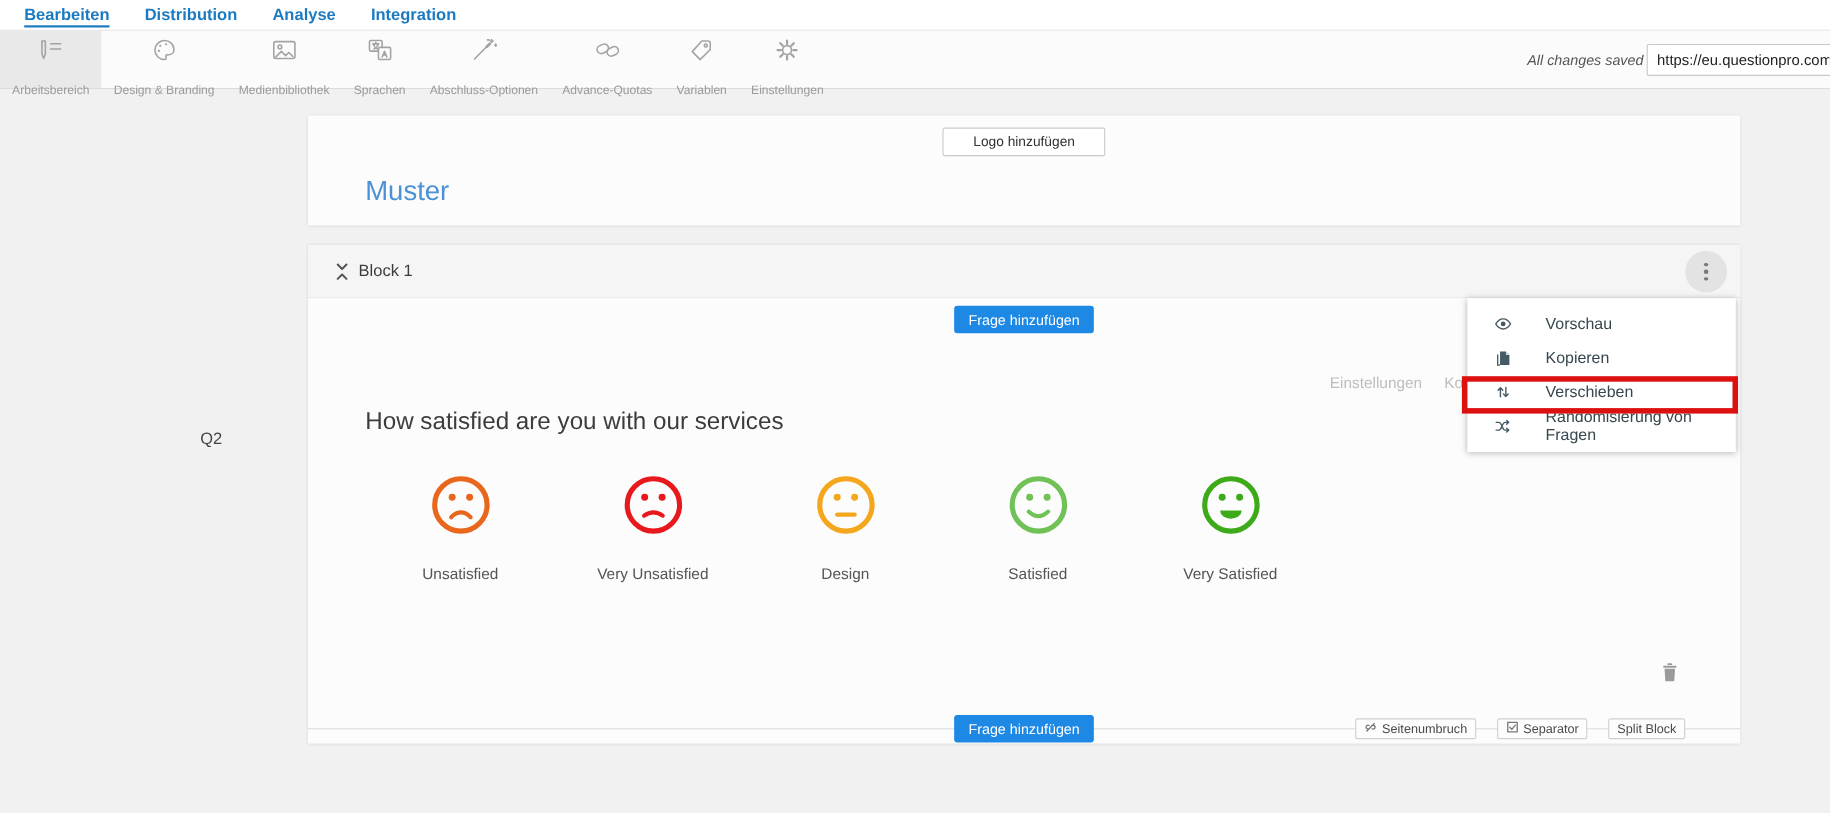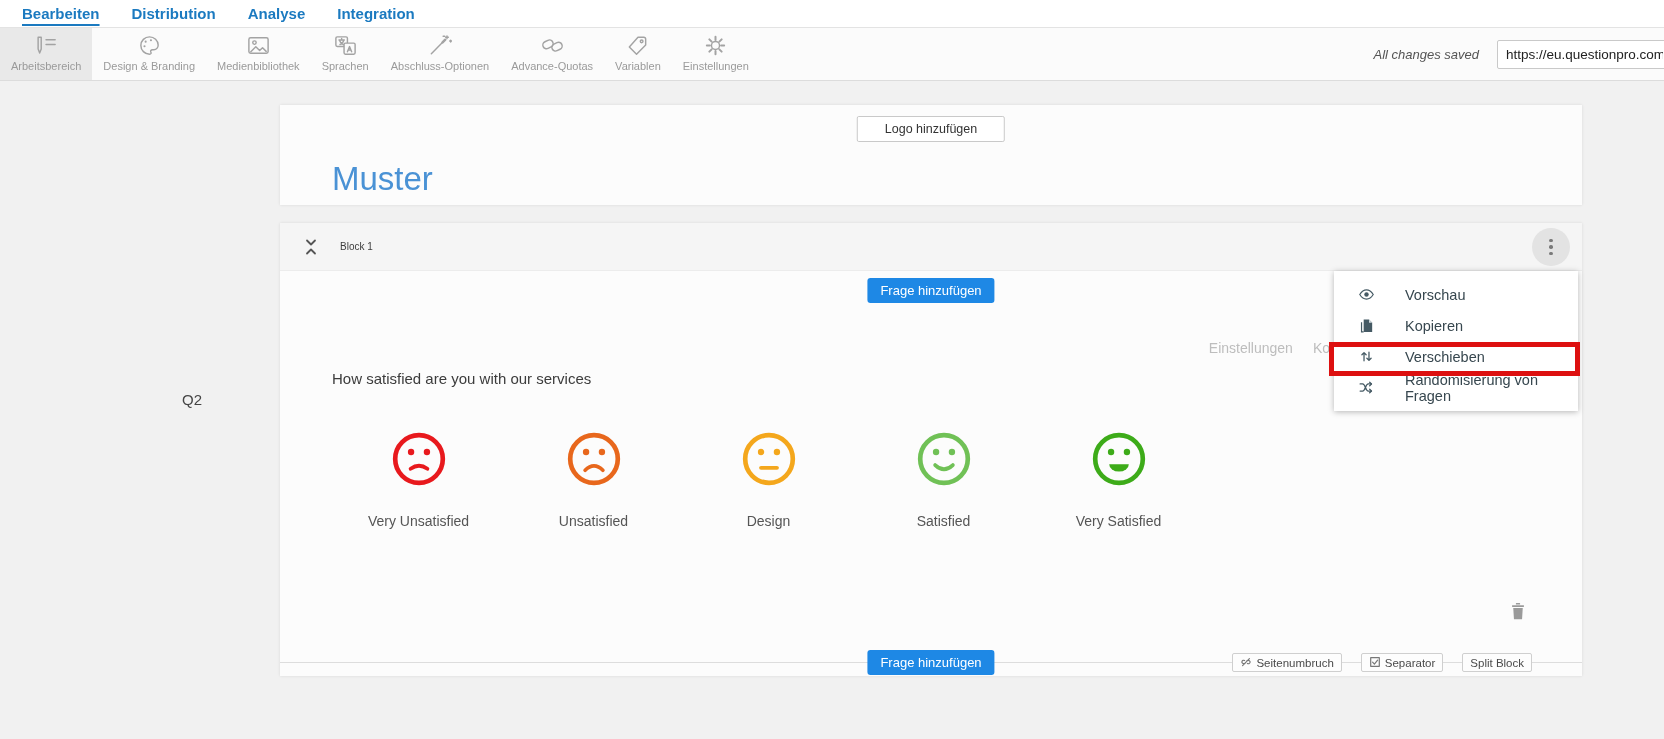--- a/index.html
+++ b/index.html
@@ -13,52 +13,52 @@
 .tab{line-height:27px;padding:0 16px;font-size:15px;font-weight:700;color:#1b7ac0;cursor:pointer;white-space:nowrap}
 .tab.active{text-decoration:underline;text-underline-offset:5px;text-decoration-thickness:2px}
 
 
 .toolbar{position:absolute;left:0;top:28px;width:100%;height:53px;background:#fbfbfb;
  border-bottom:1px solid #dcdcdc;display:flex;z-index:3}
 .tb-item{display:flex;flex-direction:column;align-items:center;padding:5px 11px 0;cursor:pointer}
 .tb-item.active{background:#e9e9e9}
 .tb-icon{width:25px;height:25px}
 .tb-icon svg{width:25px;height:25px;display:block}
-.tb-label{font-size:11px;color:#9a9a9a;margin-top:2px;white-space:nowrap}
+.tb-label{font-size:11px;color:#9a9a9a;margin-top:18px;white-space:nowrap}
 .tb-right{position:absolute;right:-8px;top:0;height:100%;display:flex;align-items:center}
-.saved{font-style:italic;font-size:13px;color:#545454;margin-right:18px;white-space:nowrap}
+.saved{font-style:italic;font-size:13px;color:#545454;margin-right:3px;white-space:nowrap}
 .url{width:175px;height:29px;border:1px solid #c9c9c9;border-radius:2px;padding:0 8px;
  font-size:13.5px;color:#222;background:#fff;font-family:inherit}
 
 
 .card{position:absolute;left:280px;width:1302px;background:#fcfcfc;box-shadow:0 0 3px rgba(0,0,0,.10)}
 .title-card{top:105px;height:100px}
 .logo-btn{position:absolute;left:50%;transform:translateX(-50%);top:11px;background:#fff;
  border:1px solid #c9c9c9;border-radius:2px;font-size:12.5px;color:#333;padding:5px 27px;
  font-family:inherit;cursor:pointer;white-space:nowrap}
-.survey-title{position:absolute;left:52px;top:55px;font-size:33px;font-weight:400;color:#4a92d5}
+.survey-title{position:absolute;left:52px;top:55px;font-size:25px;font-weight:400;color:#4a92d5}
 
 .block-card{top:223px;height:453px}
 .block-header{position:absolute;left:0;top:0;width:100%;height:48px;background:#f5f5f5;
  border-bottom:1px solid #ececec;display:flex;align-items:center}
 .collapse{margin-left:22px;width:18px;height:18px;cursor:pointer}
 .collapse svg{width:18px;height:18px;display:block}
-.block-title{margin-left:20px;font-size:10px;color:#3d3d3d}
+.block-title{margin-left:6px;font-size:15px;color:#3d3d3d}
 .dots{position:absolute;right:12px;top:5px;width:38px;height:38px;border-radius:50%;background:#e3e3e3;
  border:none;display:flex;flex-direction:column;align-items:center;justify-content:center;gap:3px;cursor:pointer}
 .dots i{width:3.5px;height:3.5px;border-radius:50%;background:#7a7a7a}
 
 .btn-primary{position:absolute;background:#1e88e5;color:#fff;border:none;border-radius:3px;
  font-size:13px;padding:0 13px;height:25px;font-family:inherit;cursor:pointer;white-space:nowrap}
 .add-top{top:55px;left:50%;transform:translateX(-50%)}
 .add-bottom{top:427px;left:50%;transform:translateX(-50%);z-index:2}
 
 .hover-links{position:absolute;top:117px;right:252px;display:flex;gap:20px;font-size:14px;color:#bdbdbd}
 .hover-links span{cursor:pointer}
-.question-text{position:absolute;left:52px;top:147px;font-size:15px;color:#3c3c3c;cursor:text}
+.question-text{position:absolute;left:52px;top:147px;font-size:22px;color:#3c3c3c;cursor:text}
 .smiley-row{position:absolute;left:51px;top:208px;display:flex}
 .smiley{width:175px;display:flex;flex-direction:column;align-items:center;cursor:pointer}
 .smiley-label{margin-top:26px;font-size:14px;color:#555}
 .trash{position:absolute;left:1227px;top:377px;width:22px;height:22px;background:none;border:none;cursor:pointer}
 .trash svg{width:22px;height:22px;display:block}
 .divider{position:absolute;left:0;top:439px;width:100%;border-top:1px solid #dddddd}
 .chips{position:absolute;right:50px;top:430px;display:flex;gap:19px;z-index:2}
 .chip-item{display:flex;align-items:center;gap:4px;background:#fdfdfd;border:1px solid #cfcfcf;
  border-radius:2px;height:19px;padding:0 7px;font-size:11.5px;color:#4a4a4a;cursor:pointer;white-space:nowrap}
 .chip-item svg{width:12px;height:12px}
@@ -202,36 +202,36 @@
 
     <div class="hover-links">
       <span>Einstellungen</span>
       <span>Ko</span>
     </div>
 
     <div class="question-text">How satisfied are you with our services</div>
 
     <div class="smiley-row">
         <div class="smiley">
+          <svg viewBox="0 0 60 60" width="56" height="56" fill="#e8671c" stroke="#e8671c">
+    <circle cx="30" cy="30" r="25.5" fill="none" stroke-width="5"></circle>
+    <circle cx="21.5" cy="22.5" r="3.4" stroke="none"></circle>
+    <circle cx="38.5" cy="22.5" r="3.4" stroke="none"></circle>
+            <path d="M20.5 42 Q30 32.5 39.5 42" fill="none" stroke-linecap="round" stroke-width="4"></path>
+          </svg>
+          <span class="smiley-label">Unsatisfied</span>
+        </div>
+        <div class="smiley">
           <svg viewBox="0 0 60 60" width="56" height="56" fill="#e8191d" stroke="#e8191d">
     <circle cx="30" cy="30" r="25.5" fill="none" stroke-width="5"></circle>
     <circle cx="21.5" cy="22.5" r="3.4" stroke="none"></circle>
     <circle cx="38.5" cy="22.5" r="3.4" stroke="none"></circle>
             <path d="M21 40.5 Q30 34 39 40.5" fill="none" stroke-linecap="round" stroke-width="4"></path>
           </svg>
           <span class="smiley-label">Very Unsatisfied</span>
-        </div>
-        <div class="smiley">
-          <svg viewBox="0 0 60 60" width="56" height="56" fill="#e8671c" stroke="#e8671c">
-    <circle cx="30" cy="30" r="25.5" fill="none" stroke-width="5"></circle>
-    <circle cx="21.5" cy="22.5" r="3.4" stroke="none"></circle>
-    <circle cx="38.5" cy="22.5" r="3.4" stroke="none"></circle>
-            <path d="M20.5 42 Q30 32.5 39.5 42" fill="none" stroke-linecap="round" stroke-width="4"></path>
-          </svg>
-          <span class="smiley-label">Unsatisfied</span>
         </div>
         <div class="smiley">
           <svg viewBox="0 0 60 60" width="56" height="56" fill="#f4a71c" stroke="#f4a71c">
     <circle cx="30" cy="30" r="25.5" fill="none" stroke-width="5"></circle>
     <circle cx="21.5" cy="22.5" r="3.4" stroke="none"></circle>
     <circle cx="38.5" cy="22.5" r="3.4" stroke="none"></circle>
             <path d="M21.5 39.5h17" fill="none" stroke-linecap="round" stroke-width="4.2"></path>
           </svg>
           <span class="smiley-label">Design</span>
         </div>

